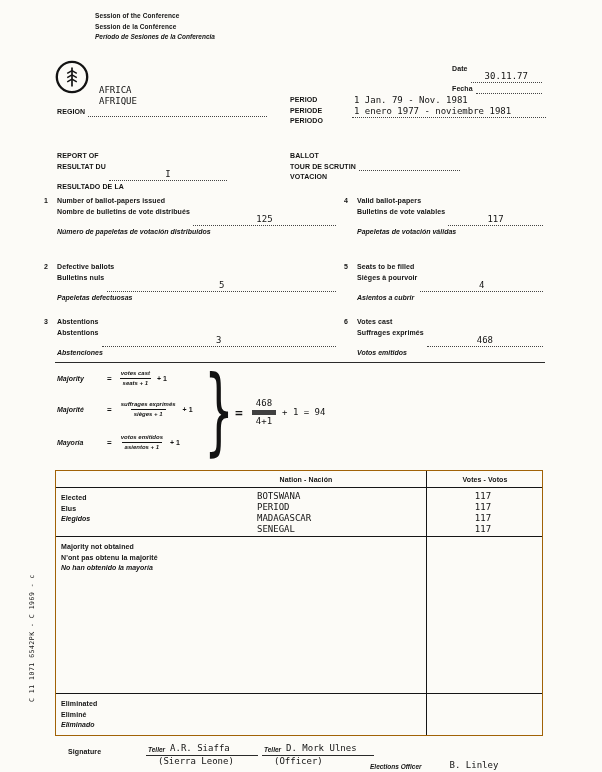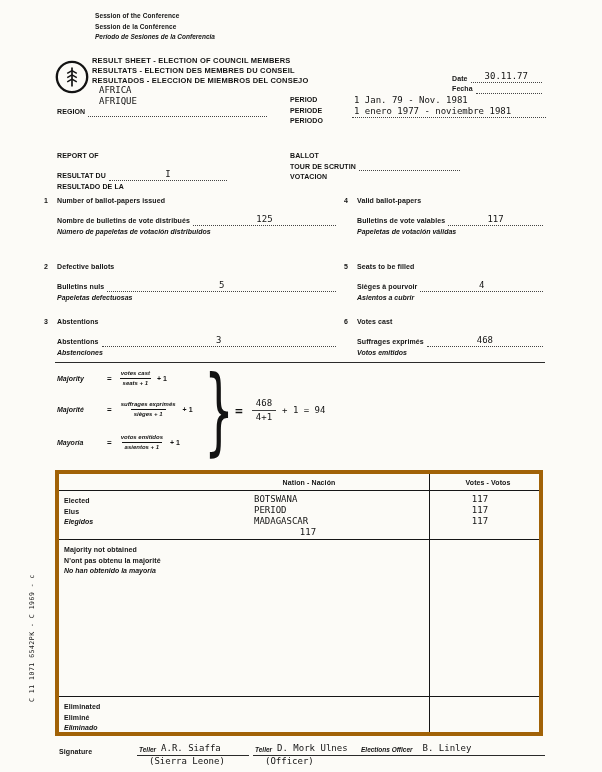--- a/index.html
+++ b/index.html
@@ -3,21 +3,21 @@
 <meta charset="utf-8">
 <style>
   * { margin:0; padding:0; box-sizing:border-box; }
   body { margin:0; background:#e9e8e4; }
   .page { position:relative; width:602px; height:772px; background:#fcfbf7;
           font-family:"Liberation Sans",sans-serif; color:#131313; overflow:hidden; }
   .abs { position:absolute; }
   .b  { font-weight:700; font-size:7px; line-height:10.5px; letter-spacing:.1px; }
   .bi { font-weight:700; font-style:italic; font-size:7px; line-height:10.5px; }
   .typed { font-family:"DejaVu Sans Mono",monospace; font-size:9px; line-height:11px; white-space:pre; }
-  .row { display:flex; align-items:flex-end; }
+  .row { display:flex; }
   .leader { flex:1; min-width:30px; border-bottom:1px dotted #444; margin:0 2px 1px 3px; text-align:center; }
   .leader .typed { display:inline-block; transform:translateY(1px); }
 
   .session { left:95px; top:11px; }
   .session .b, .session .bi { font-size:6.5px; line-height:10.5px; }
 
   .logo { left:55px; top:60px; width:34px; height:34px; }
 
   .title { left:92px; top:56px; }
   .title .b { font-size:7.5px; line-height:10px; letter-spacing:.2px; }
@@ -55,48 +55,48 @@
   .frac { display:inline-flex; flex-direction:column; align-items:center; }
   .ftop { font-size:6px; font-weight:700; font-style:italic; line-height:7px; padding:0 3px 1px; }
   .fbot { font-size:6px; font-weight:700; font-style:italic; line-height:7px; border-top:1px solid #131313; padding:1px 3px 0; }
   .msuf { font-size:7px; font-weight:700; margin-left:4px; }
   .brace { position:absolute; left:147px; top:-9px; font-size:94px; line-height:104px;
            font-family:"DejaVu Sans",sans-serif; transform:scaleX(.5); transform-origin:left center; }
   .calc { position:absolute; left:178px; top:30px; display:flex; align-items:center; }
   .ceq { font-family:"DejaVu Sans Mono",monospace; font-weight:700; font-size:13px; margin-right:9px; }
   .cfrac { display:inline-flex; flex-direction:column; align-items:center; margin-right:6px; }
   .cnum { padding:0 4px 1px; }
-  .cden { border-top:1px solid #404040; padding:1px 4px 0; }
-
-  .rtable { left:55px; top:470px; width:488px; height:266px; border:4px solid #a16207; }
+  .cden { border-top:5px solid #404040; padding:1px 4px 0; }
+
+  .rtable { left:55px; top:470px; width:488px; height:266px; border:1px solid #a16207; }
   .thead { position:relative; height:17px; border-bottom:1px solid #161616; }
   .thn { position:absolute; left:130px; top:4px; width:240px; text-align:center; }
   .thv { position:absolute; left:370px; top:4px; width:118px; text-align:center; }
   .vline { position:absolute; left:370px; top:0; bottom:0; width:0; border-left:1px solid #161616; }
   .tsection { position:relative; display:flex; }
   .sec-elected { height:49px; border-bottom:1px solid #161616; }
   .sec-not { height:157px; border-bottom:1px solid #161616; }
   .sec-elim { height:41px; }
   .slabels { width:198px; padding:5px 0 0 5px; }
   .trows { flex:1; padding-top:3px; }
   .trow { display:flex; height:11px; }
   .tnation { width:172px; padding-left:5px; }
   .tvotes { width:118px; text-align:center; }
 
   .formcode { left:28px; top:702px; transform:rotate(-90deg); transform-origin:0 0;
               font-family:"DejaVu Sans Mono",monospace; font-size:6.5px; letter-spacing:.5px; white-space:nowrap; }
 
-  .sigs { left:57px; top:743px; width:488px; height:28px; }
+  .sigs { left:66px; top:743px; width:488px; height:28px; }
   .siglab { position:absolute; left:2px; top:4px; }
   .sig { position:absolute; top:0; }
   .sig1 { left:80px; width:112px; }
   .sig2 { left:196px; width:112px; }
   .sig3 { left:302px; width:186px; }
   .sigtop { display:flex; align-items:flex-end; gap:5px; border-bottom:1px solid #2a2a2a; padding:0 2px 1px; }
-  .sig3 .sigtop { gap:10px; }
+  .sig3 .sigtop { gap:28px;margin-top:17px; }
   .sigsmall { font-size:6.5px; font-weight:700; font-style:italic; line-height:8px; }
   .sigdetail { margin-left:12px; }
 </style>
 </head>
 <body>
 
 <div class="page">
 
   <div class="abs session">
     <div class="b">Session of the Conference</div>
@@ -105,25 +105,20 @@
   </div>
 
   <div class="abs logo">
     <svg viewBox="0 0 32 32" width="34" height="34">
       <circle cx="16" cy="16" r="14.3" fill="none" stroke="#131313" stroke-width="2.2"></circle>
       <line x1="16" y1="7" x2="16" y2="25" stroke="#131313" stroke-width="1.6"></line>
       <path d="M16 10 L11.5 12.5 M16 14 L11.5 16.5 M16 18 L11.5 20.5 M16 10 L20.5 12.5 M16 14 L20.5 16.5 M16 18 L20.5 20.5" stroke="#131313" stroke-width="1.4" fill="none"></path>
     </svg>
   </div>
 
-  <div class="abs title">
-    <div class="b">RESULT SHEET - ELECTION OF COUNCIL MEMBERS</div>
-    <div class="b">RESULTATS - ELECTION DES MEMBRES DU CONSEIL</div>
-    <div class="b">RESULTADOS - ELECCION DE MIEMBROS DEL CONSEJO</div>
-  </div>
 
   <div class="abs date">
     <div class="row">
       <span class="b">Date</span>
       <span class="leader">
         <span class="typed">30.11.77</span>
       </span>
     </div>
     <div class="row">
       <span class="b">Fecha</span>
@@ -313,20 +308,21 @@
         </div>
         <div class="trow">
           <span class="tnation typed">PERIOD</span>
           <span class="tvotes typed">117</span>
         </div>
         <div class="trow">
           <span class="tnation typed">MADAGASCAR</span>
           <span class="tvotes typed">117</span>
         </div>
         <div class="trow">
+          <span class="tnation typed">SENEGAL</span>
           <span class="tvotes typed">117</span>
         </div>
       </div>
     </div>
 
     <div class="tsection sec-not">
       <div class="slabels">
         <div class="b">Majority not obtained</div>
         <div class="b">N'ont pas obtenu la majorité</div>
         <div class="bi">No han obtenido la mayoría</div>

